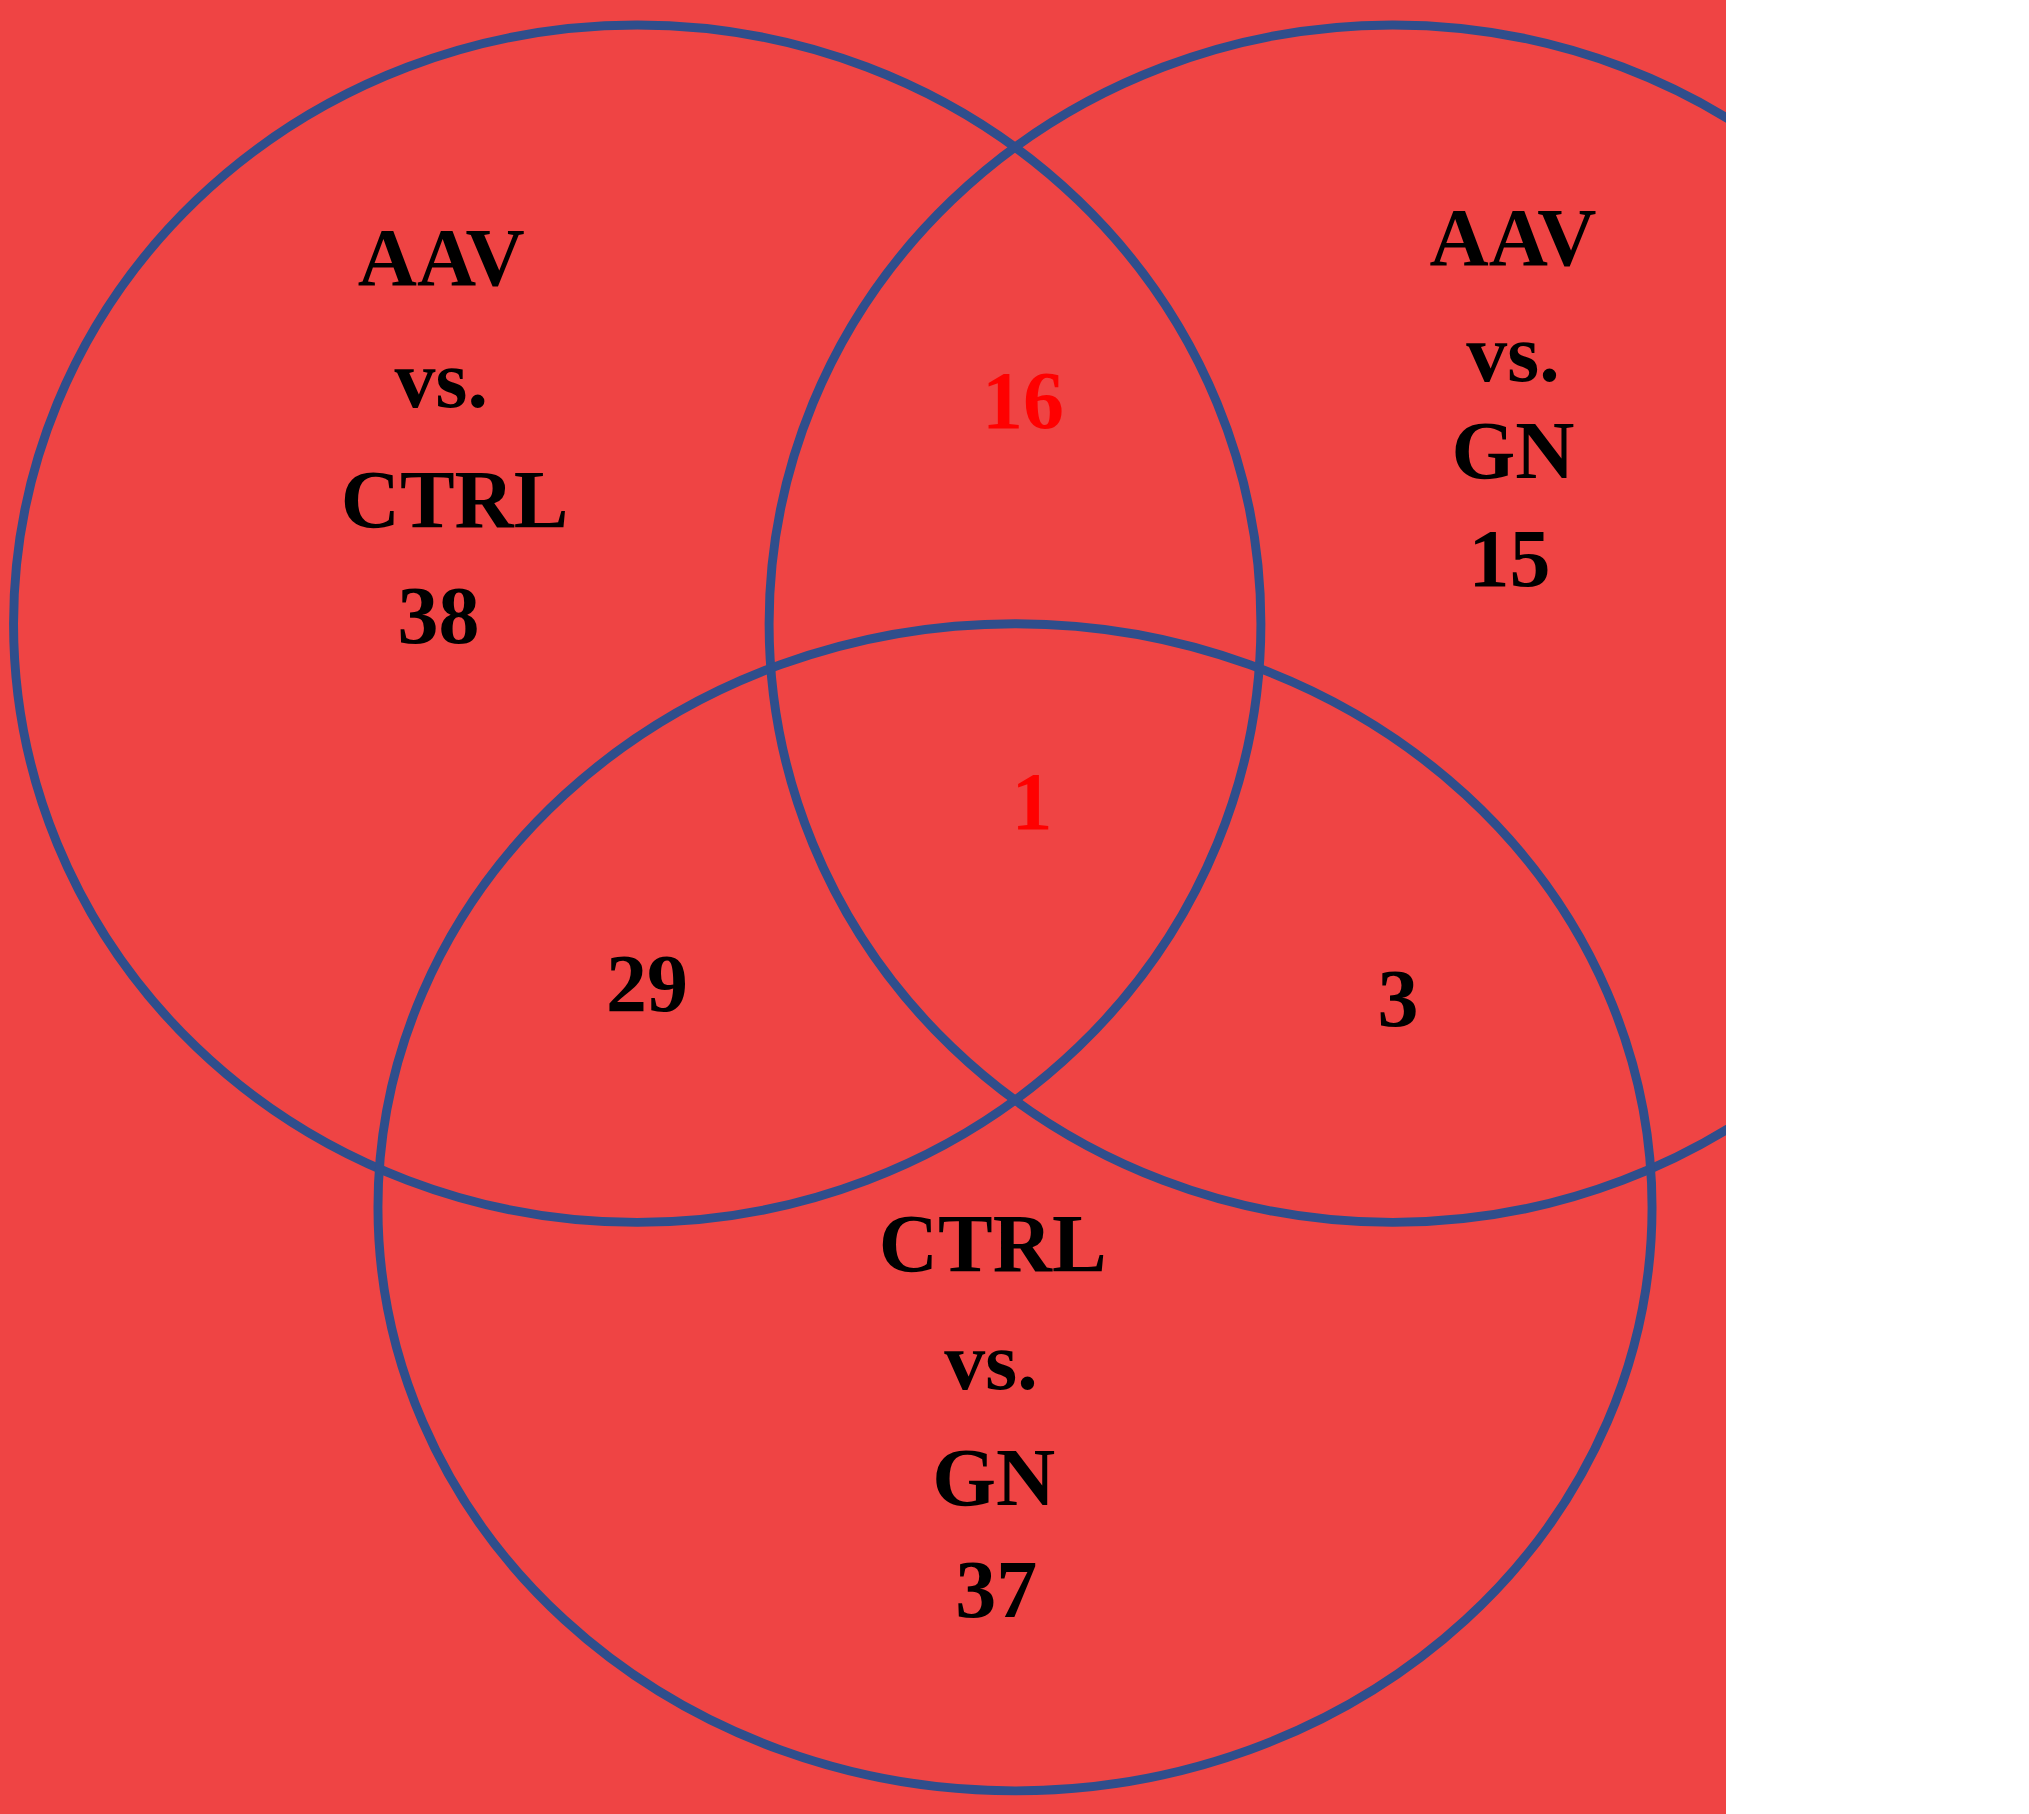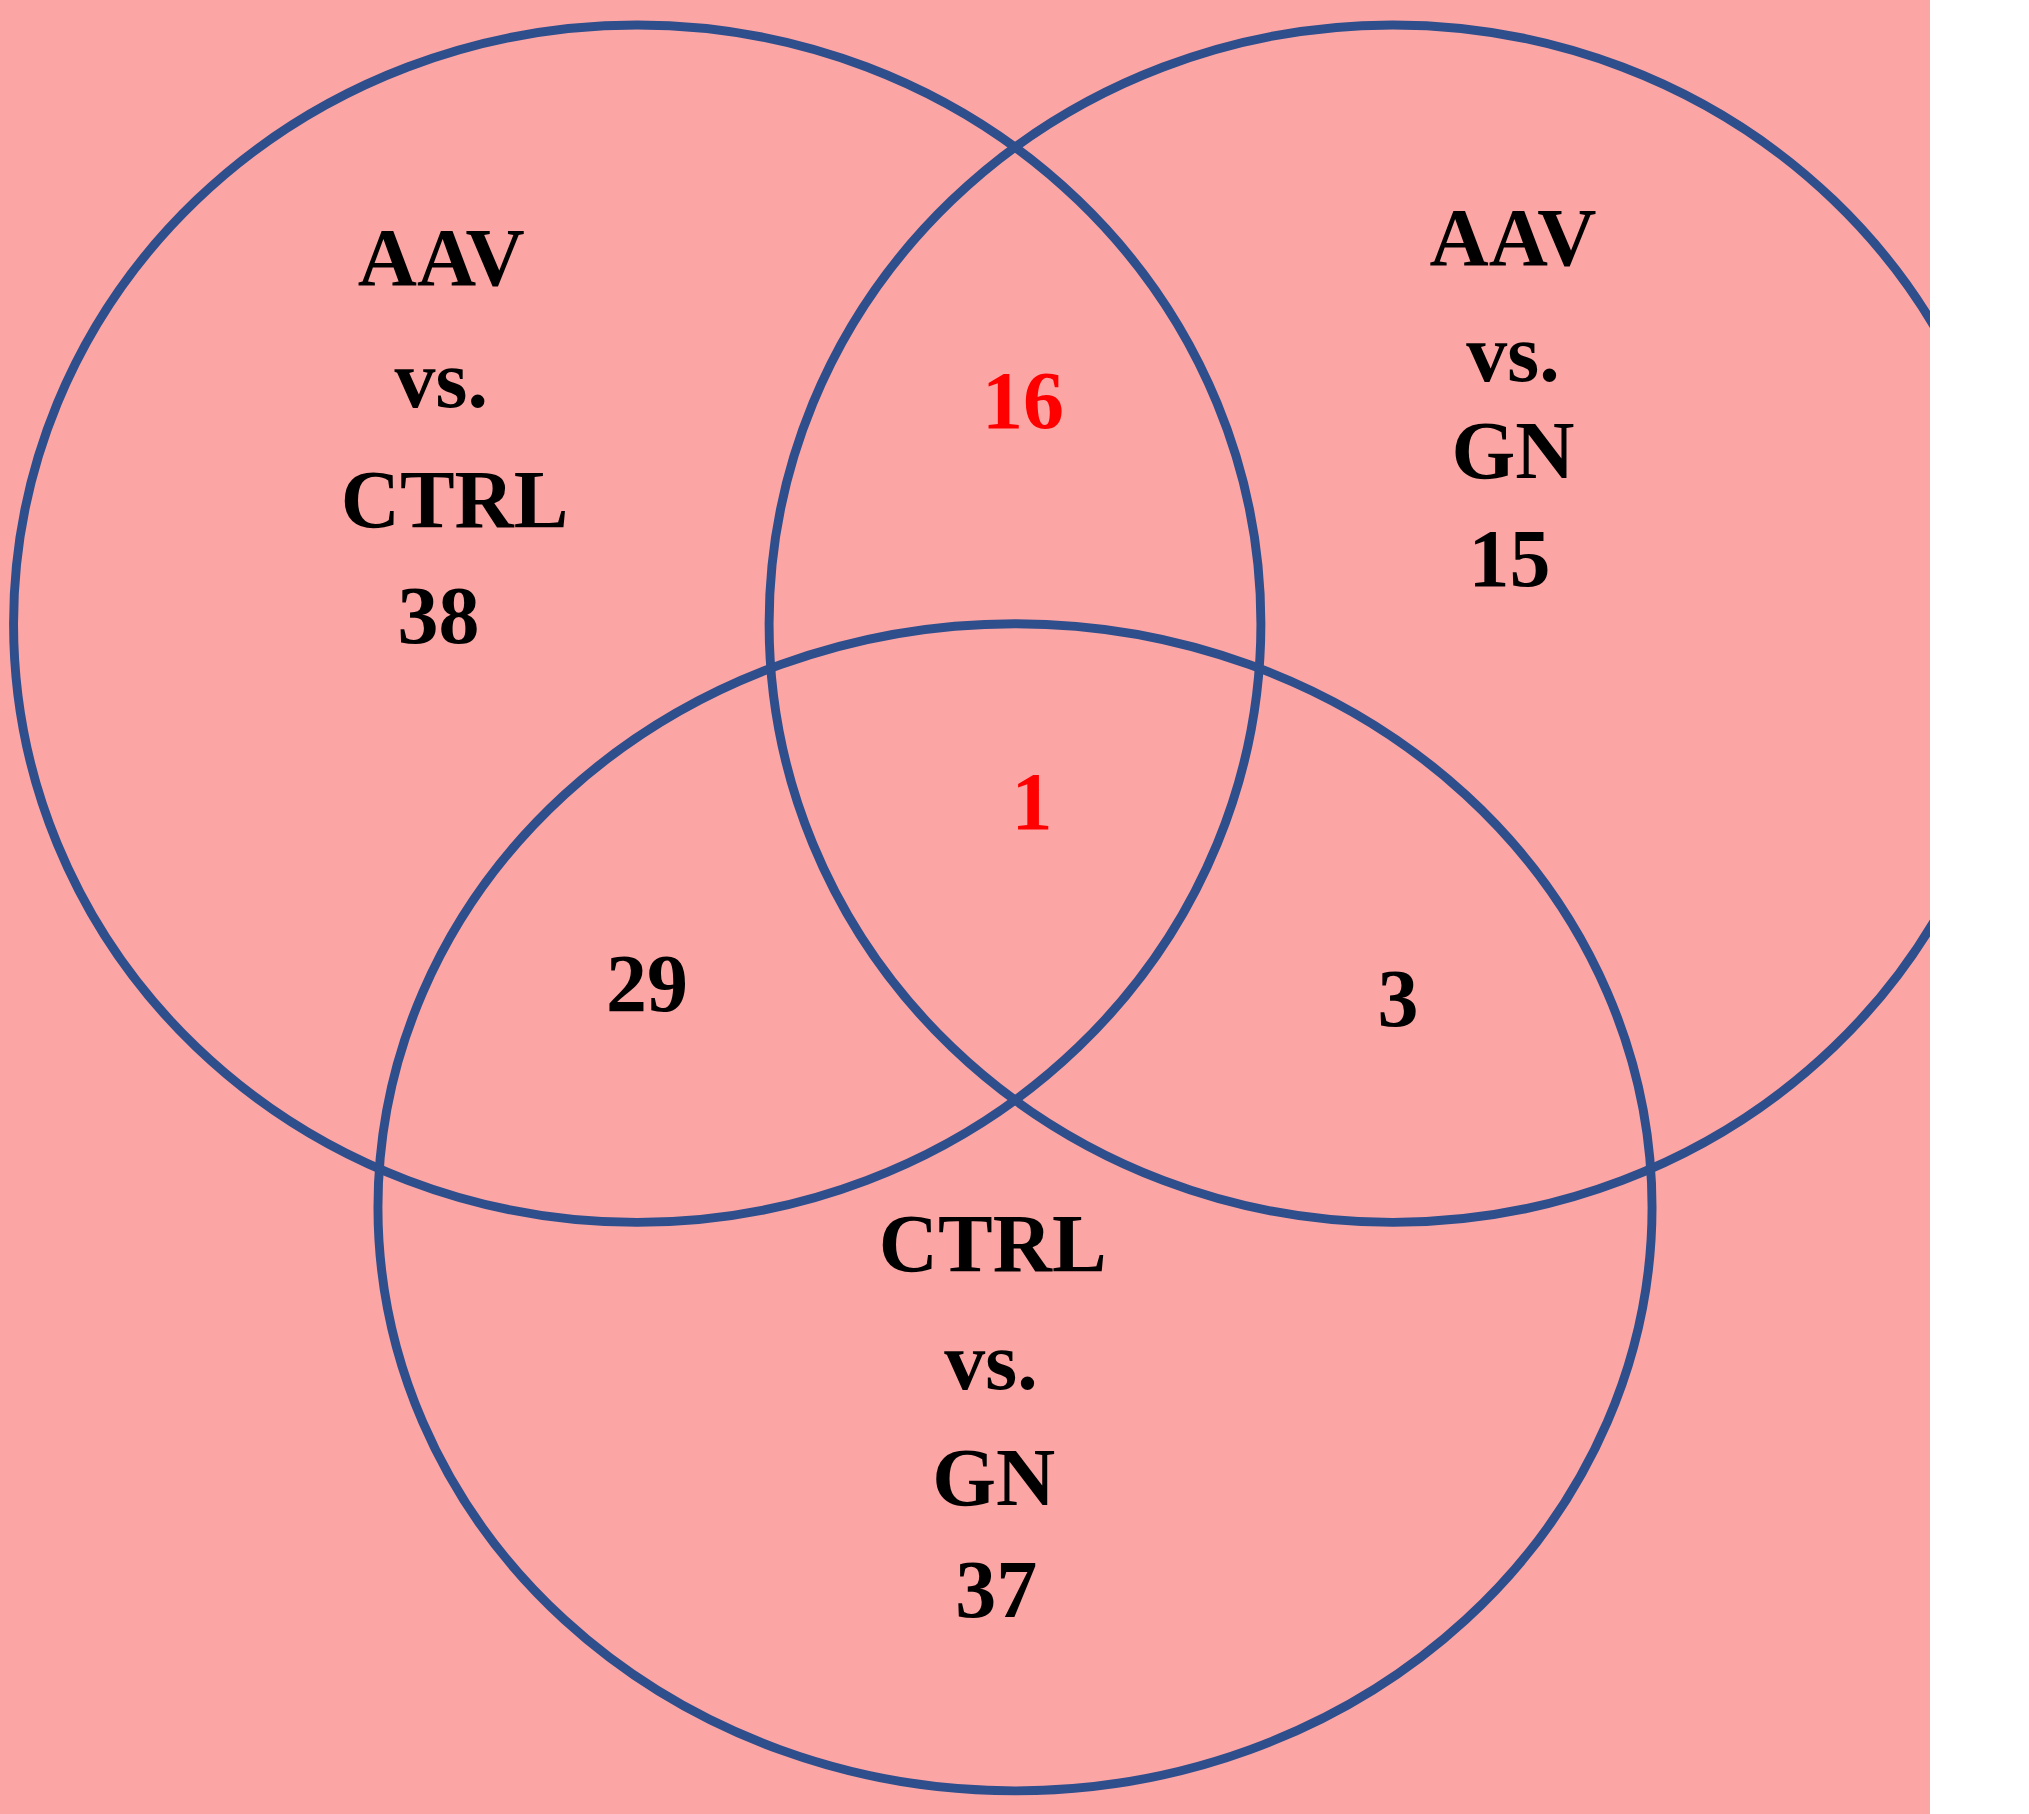--- a/index.html
+++ b/index.html
@@ -1,24 +1,24 @@
 <!DOCTYPE html>
 <html style="font-size:14.3px"><head>
 <meta charset="utf-8">
 <style>
   html, body {
     margin: 0;
     padding: 0;
     background: #FFFFFF;
   }
   .venn-wrap {
-    width: 1930px;
+    width: 1726px;
     height: 1814px;
     position: relative;
-    background: #fca5a5;
+    background: #ef4444;
     overflow: hidden;
   }
   svg {
     display: block;
   }
   .circle-outline {
     fill: none;
     stroke: #2F4E8C;
     stroke-width: 10;
   }

